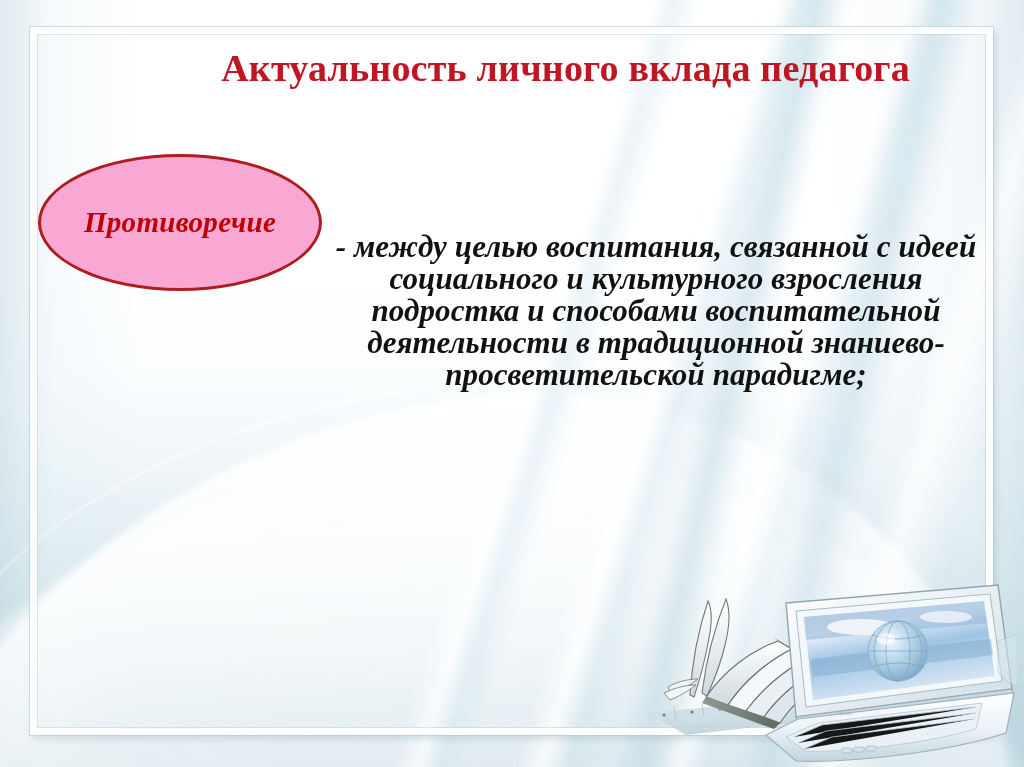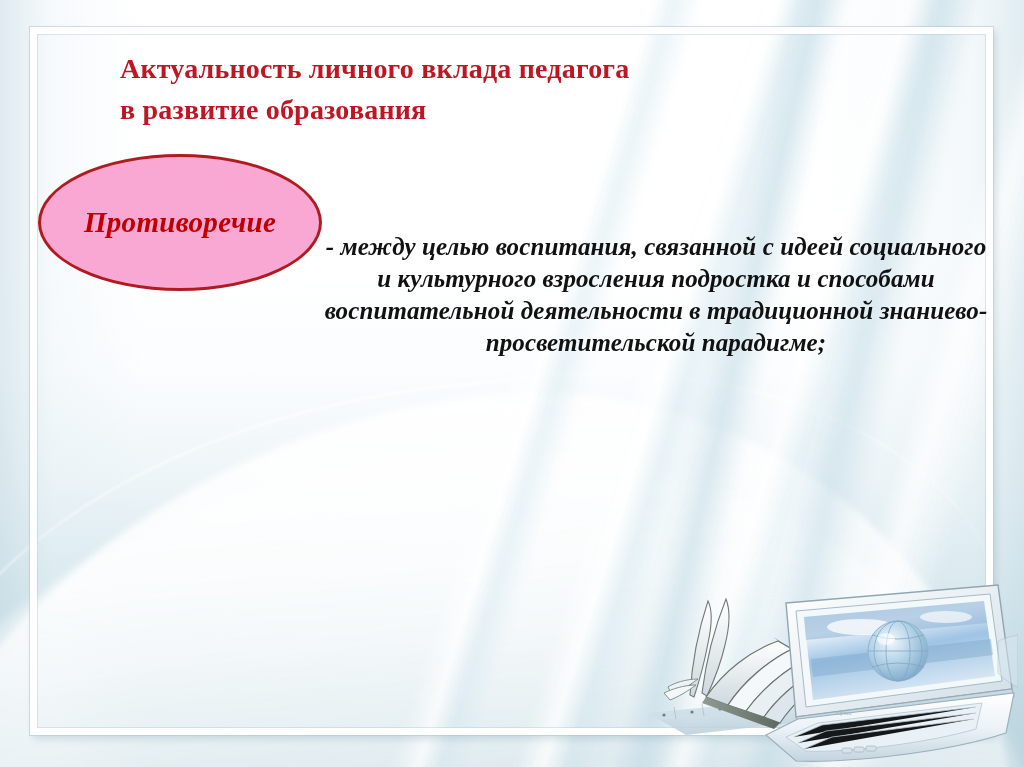--- a/index.html
+++ b/index.html
@@ -125,25 +125,25 @@
       inset 0 0 0 1px rgba(175,198,209,0.40),
       3px 4px 7px rgba(120,150,165,0.28);
     pointer-events:none;
   }
 
   
   .title {
     position:absolute;
     left:120px; top:48px;
     width:790px;
-    text-align:left;
+    text-align:right;
     color:#BE1622;
     font-family:"Liberation Serif", serif;
     font-weight:bold;
-    font-size:28px;
+    font-size:38px;
     line-height:41px;
     letter-spacing:0.2px;
   }
   .title .l2 { display:block; }
 
   
   .oval {
     position:absolute;
     left:38px; top:154px;
     width:284px; height:137px;
@@ -169,21 +169,21 @@
     position:absolute;
     left:318px; top:231px;
     width:676px;
   }
   .para {
     text-align:center;
     color:#111111;
     font-family:"Liberation Serif", serif;
     font-weight:bold;
     font-style:italic;
-    font-size:25px;
+    font-size:31px;
     line-height:32px;
     letter-spacing:0.1px;
   }
   .para.p1 { padding:0 6px; }
   .para.p2 { margin-top:28px; padding:0 2px; }
 
   
   .pic {
     position:absolute;
     right:6px; bottom:0px;
@@ -202,21 +202,20 @@
   <div class="wave2"></div>
   <div class="wave"></div>
   <div class="wave-line"></div>
   <div class="streaks"></div>
   <div class="streaks2"></div>
 
   <div class="frame"></div>
 
   <div class="title">
     <span class="l1">Актуальность личного вклада педагога</span>
-    <span class="l2">в развитие образования</span>
   </div>
 
   <div class="oval">
     <span class="oval-label">Противоречие</span>
   </div>
 
   <div class="body-block">
     <p class="para p1">-  между целью воспитания, связанной с идеей социального и культурного взросления подростка и способами воспитательной деятельности в традиционной знаниево-просветительской парадигме;</p>
   </div>
 

